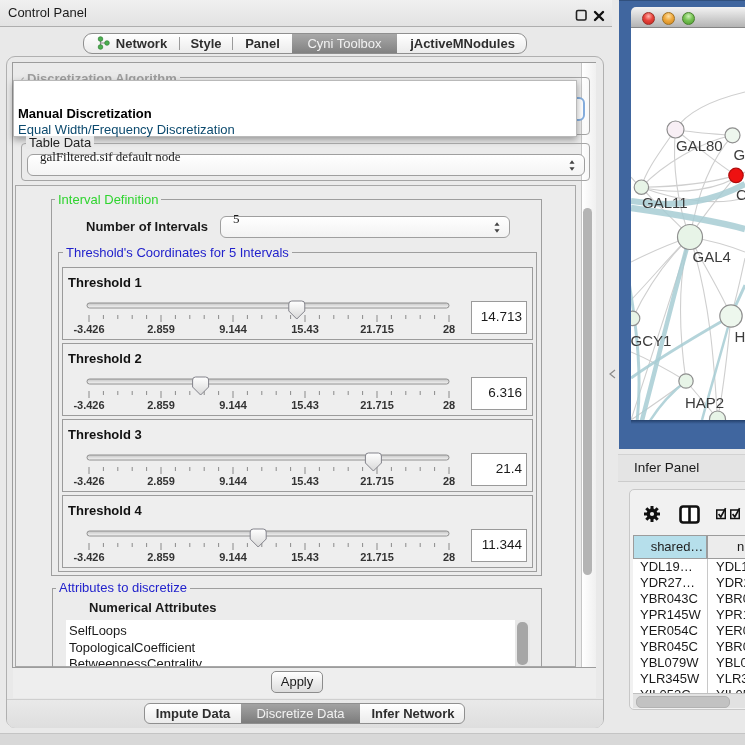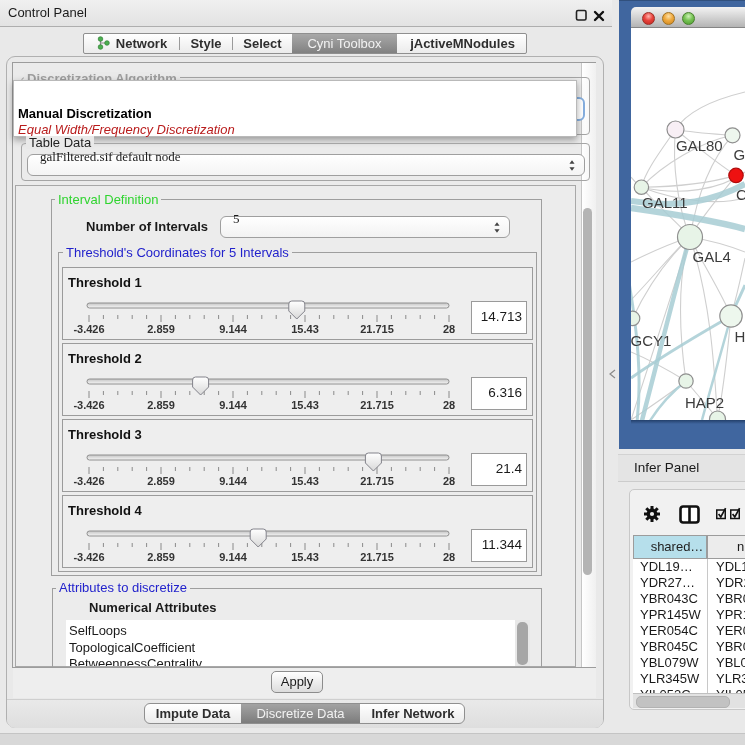--- a/index.html
+++ b/index.html
@@ -21,26 +21,26 @@
 <div class="abs" style="left:0;top:733px;width:745px;height:12px;background:#d8d8d8;border-top:1px solid #c4c4c4;"></div>
 
 <div class="abs" style="left:0;top:0;width:612px;height:26px;background:linear-gradient(#f0f0f0,#e3e3e3);border-bottom:1px solid #aeaeae;">
   <div class="abs" style="left:8px;top:0;line-height:25px;">Control Panel</div>
   <svg class="abs" style="left:574px;top:9px;" width="32" height="14">
     <rect x="2.5" y="1.5" width="9.5" height="9.5" rx="1.5" fill="none" stroke="#222" stroke-width="1.6"></rect>
     <path d="M21,3 L29,11 M29,3 L21,11" stroke="#111" stroke-width="2.4" stroke-linecap="round"></path>
   </svg>
 </div>
 
-<div class="abs" style="left:83px;top:33px;width:444px;height:21px;border:1px solid #8f8f8f;border-radius:2px;background:linear-gradient(#ffffff,#ebebeb);box-sizing:border-box;overflow:hidden;">
+<div class="abs" style="left:83px;top:33px;width:444px;height:21px;border:1px solid #8f8f8f;border-radius:9px;background:linear-gradient(#ffffff,#ebebeb);box-sizing:border-box;overflow:hidden;">
   <div class="seg" style="left:0;width:95px;padding-left:20px;box-sizing:border-box;">Network</div>
   <div class="sep" style="left:95px;"></div>
   <div class="seg" style="left:96px;width:52px;">Style</div>
   <div class="sep" style="left:148px;"></div>
-  <div class="seg" style="left:149px;width:59px;">Select</div>
+  <div class="seg" style="left:149px;width:59px;">Panel</div>
   <div class="seg segsel" style="left:208px;width:105px;">Cyni Toolbox</div>
   <div class="seg" style="left:313px;width:131px;">jActiveMNodules</div>
 </div>
 <svg class="abs" style="left:97px;top:36px;" width="14" height="14">
   <path d="M3.5,3.5 L3.5,10.5 M3.5,7 L10,7" stroke="#8a8a8a" stroke-width="1.2" fill="none"></path>
   <circle cx="3.5" cy="3" r="2.3" fill="#4caf50" stroke="#2d7d32" stroke-width="0.7"></circle>
   <circle cx="3.5" cy="11" r="2.3" fill="#4caf50" stroke="#2d7d32" stroke-width="0.7"></circle>
   <circle cx="10" cy="7" r="2.3" fill="#4caf50" stroke="#2d7d32" stroke-width="0.7"></circle>
 </svg>
 
@@ -50,21 +50,21 @@
 
 <div class="abs" style="left:581px;top:63px;width:14px;height:604px;background:linear-gradient(90deg,#ffffff,#f0f0f0);border-left:1px solid #c6c6c6;"></div>
 <div class="abs" style="left:583px;top:208px;width:9px;height:367px;background:#b4b4b4;border-radius:4.5px;"></div>
 
 <div class="abs" style="left:21px;top:77px;width:569px;height:58px;border:1px solid #a5a5a5;border-radius:4px;box-sizing:border-box;"></div>
 <div class="grouptitle" style="left:24px;top:72px;font-weight:bold;color:#9e9e9e;">Discretization Algorithm</div>
 <div class="abs" style="left:27px;top:97px;width:558px;height:24px;background:#fff;border:2px solid #85aede;border-radius:6px;box-sizing:border-box;"></div>
 
 <div class="abs" style="left:13px;top:80px;width:564px;height:57px;background:#fff;border:1px solid #b9b9b9;box-shadow:0 3px 7px rgba(0,0,0,0.35);box-sizing:border-box;">
   <div class="abs" style="left:4px;top:25px;font-weight:bold;color:#000;">Manual Discretization</div>
-  <div class="abs" style="left:4px;top:41px;color:#b91c1c;font-style:italic;">Equal Width/Frequency Discretization</div>
+  <div class="abs" style="left:4px;top:41px;color:#0c4a6e;">Equal Width/Frequency Discretization</div>
 </div>
 
 <div class="abs" style="left:21px;top:143px;width:569px;height:38px;border:1px solid #a5a5a5;border-radius:4px;box-sizing:border-box;"></div>
 <div class="grouptitle" style="left:26px;top:136px;color:#222;">Table Data</div>
 <div class="combo" style="left:27px;top:154px;width:558px;height:22px;">
   <div class="txt">galFiltered.sif default node</div>
   <svg class="arr" viewBox="0 0 7 12">
       <path d="M3.5,0 L6.5,4 L0.5,4 Z M3.5,12 L6.5,8 L0.5,8 Z" fill="#444"></path>
     </svg>
 </div>

